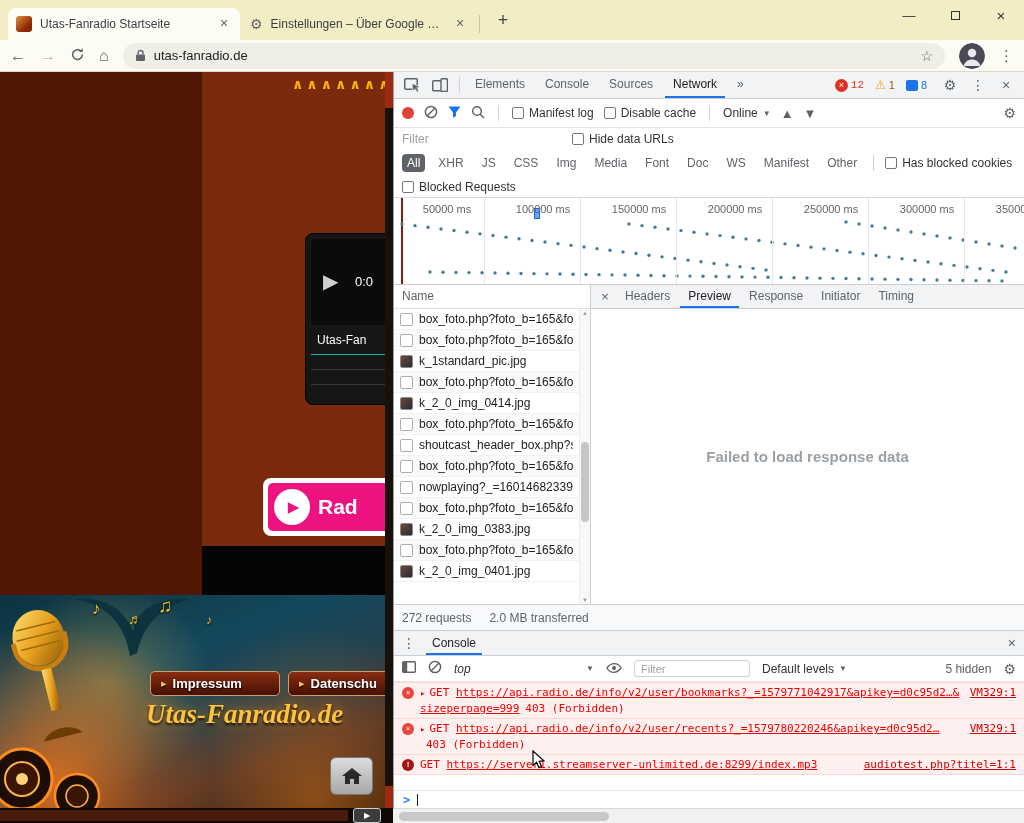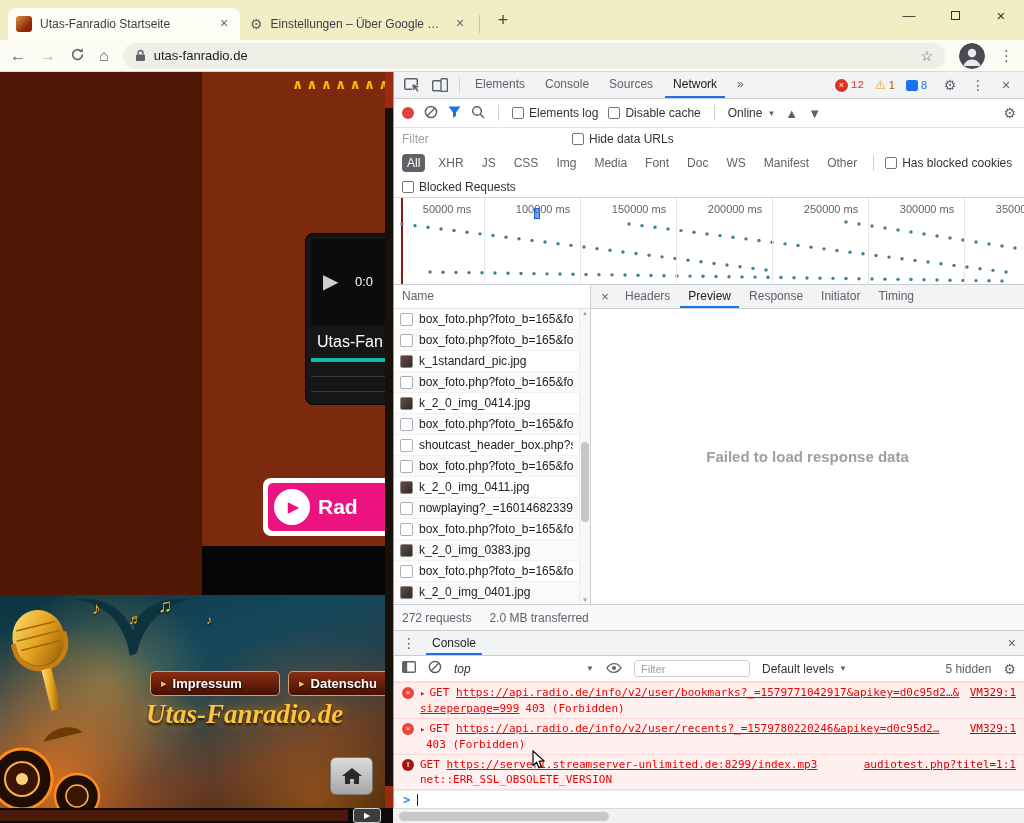--- a/index.html
+++ b/index.html
@@ -33,21 +33,21 @@
   .menu-dots { color:#5f6368; font-size:15px; }
 
   
   .page { position:absolute; left:0; top:72px; width:385px; height:736px; background:#7b2a0e; overflow:hidden; }
   .page-darkcol { position:absolute; left:0; top:0; width:202px; height:523px; background:#4f1704; }
   .marquee { position:absolute; left:292px; top:4px; color:#ffb400; font-size:14px; font-weight:bold; letter-spacing:3px; white-space:nowrap; }
   .player { position:absolute; left:305px; top:161px; width:130px; height:172px; background:#161616; border:1px solid #000; border-radius:8px; padding:5px; }
   .player-screen { position:relative; background:#0b0b0b; height:86px; border-radius:4px; }
   .player-play { position:absolute; left:12px; top:30px; color:#cfcfcf; font-size:20px; }
   .player-time { position:absolute; left:44px; top:35px; color:#fff; font-size:13px; }
-  .player-title { color:#fff; font-size:16px; padding:8px 6px 7px; border-bottom:4px solid #14b8a6; white-space:nowrap; overflow:hidden; }
+  .player-title { color:#fff; font-size:12px; padding:8px 6px 7px; border-bottom:1px solid #14b8a6; white-space:nowrap; overflow:hidden; }
   .player-line { height:1px; background:#3a3a3a; margin:14px 0; }
   .radiobox { position:absolute; left:263px; top:406px; width:132px; height:58px; background:#fff; border-radius:8px; padding:5px; }
   .radiobox-inner { width:100%; height:100%; background:#ec1380; border-radius:5px; display:flex; align-items:center; gap:8px; padding:0 6px; }
   .radio-circle { width:36px; height:36px; background:#fff; border-radius:50%; display:flex; align-items:center; justify-content:center; color:#ec1380; font-size:15px; padding-left:3px; flex:none; }
   .radio-text { color:#fff; font-weight:bold; font-size:21px; white-space:nowrap; }
   .blackband { position:absolute; left:202px; top:474px; width:183px; height:49px; background:#050505; }
 
   .banner { position:absolute; left:0; top:523px; width:385px; height:213px; overflow:hidden;
     background:
       radial-gradient(circle at 14% 88%, rgba(255,120,20,.8), transparent 42%),
@@ -351,21 +351,21 @@
       </span>
       <span>
         <svg width="14" height="14" viewBox="0 0 14 14">
             <circle cx="6" cy="6" r="4.3" stroke="#5f6368" stroke-width="1.5" fill="none"></circle>
             <line x1="9.2" y1="9.2" x2="13" y2="13" stroke="#5f6368" stroke-width="1.5"></line>
           </svg>
       </span>
       <span class="dt-sep"></span>
       <span class="chkgroup">
         <span class="chk"></span>
-        <span class="chk-label">Elements log</span>
+        <span class="chk-label">Manifest log</span>
       </span>
       <span class="chkgroup">
         <span class="chk"></span>
         <span class="chk-label">Disable cache</span>
       </span>
       <span class="dt-sep"></span>
       <span class="dropdown">
         <span>Online</span>
         <span class="caret">▼</span>
       </span>
@@ -579,24 +579,20 @@
             </div>
             <div class="req-row">
               <span class="fico doc"></span>
               <span class="req-name">shoutcast_header_box.php?se</span>
             </div>
             <div class="req-row">
               <span class="fico doc"></span>
               <span class="req-name">box_foto.php?foto_b=165&amp;fo</span>
             </div>
             <div class="req-row">
-              <span class="fico img"></span>
-              <span class="req-name">k_2_0_img_0411.jpg</span>
-            </div>
-            <div class="req-row">
               <span class="fico doc"></span>
               <span class="req-name">nowplaying?_=160146823392</span>
             </div>
             <div class="req-row">
               <span class="fico doc"></span>
               <span class="req-name">box_foto.php?foto_b=165&amp;fo</span>
             </div>
             <div class="req-row">
               <span class="fico img"></span>
               <span class="req-name">k_2_0_img_0383.jpg</span>
@@ -687,21 +683,20 @@
           <span class="cicon">×</span>
           <a class="csrc">VM329:1</a>
           <span class="cexpand">▸</span><span>GET</span>
           <a class="curl">https://api.radio.de/info/v2/user/recents?_=1579780220246&amp;apikey=d0c95d2…</a><span class="cstatus">403 (Forbidden)</span>
         </div>
         <div class="cmsg">
           <span class="cicon dark">!</span>
           <a class="csrc">audiotest.php?titel=1:1</a>
           <span>GET</span>
           <a class="curl">https://server1.streamserver-unlimited.de:8299/index.mp3</a>
-          <span class="cdetail">net::ERR_SSL_OBSOLETE_VERSION</span>
         </div>
       </div>
 
       <div class="cd-prompt">
         <span class="prompt-chev">&gt;</span>
         <span class="text-caret"></span>
       </div>
     </div>
   </div>
 

